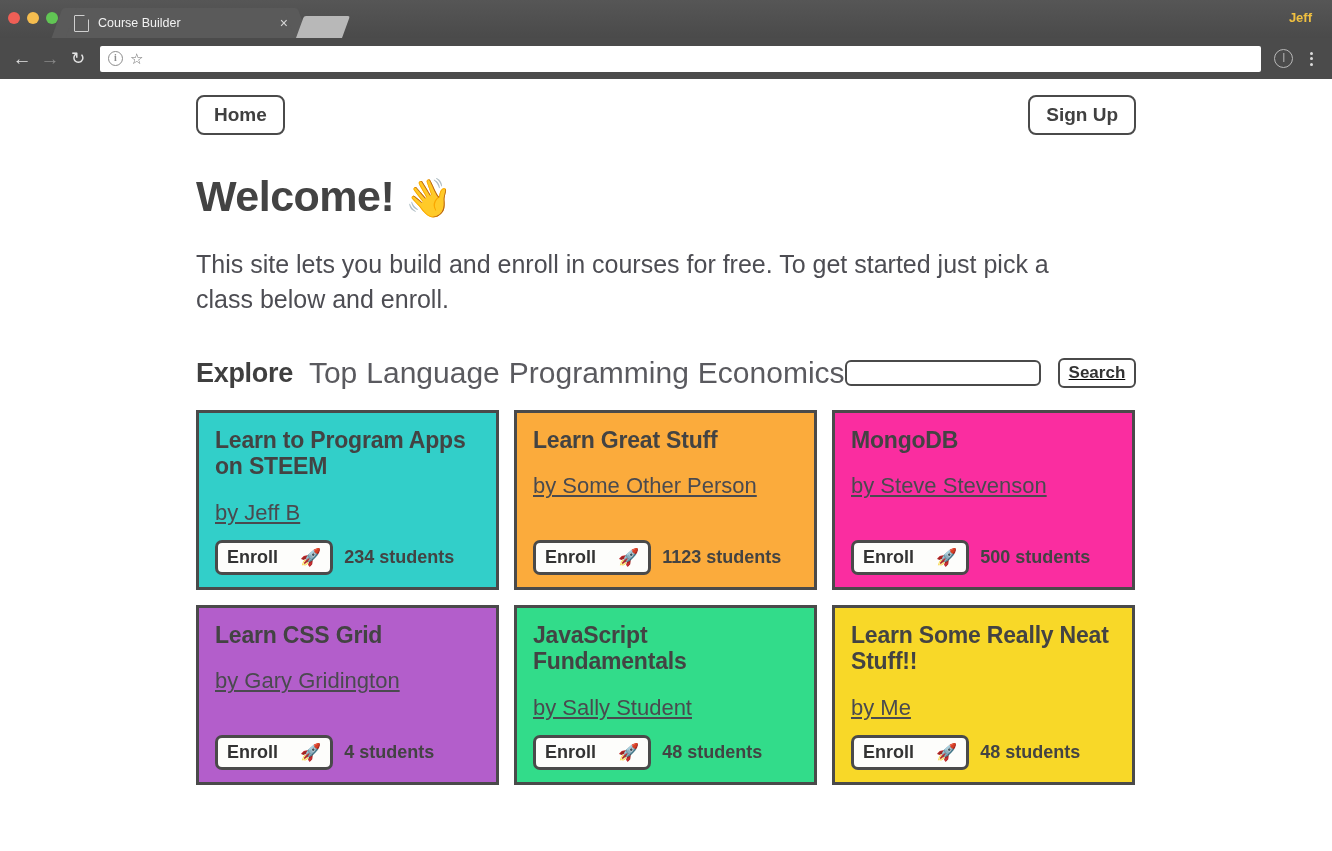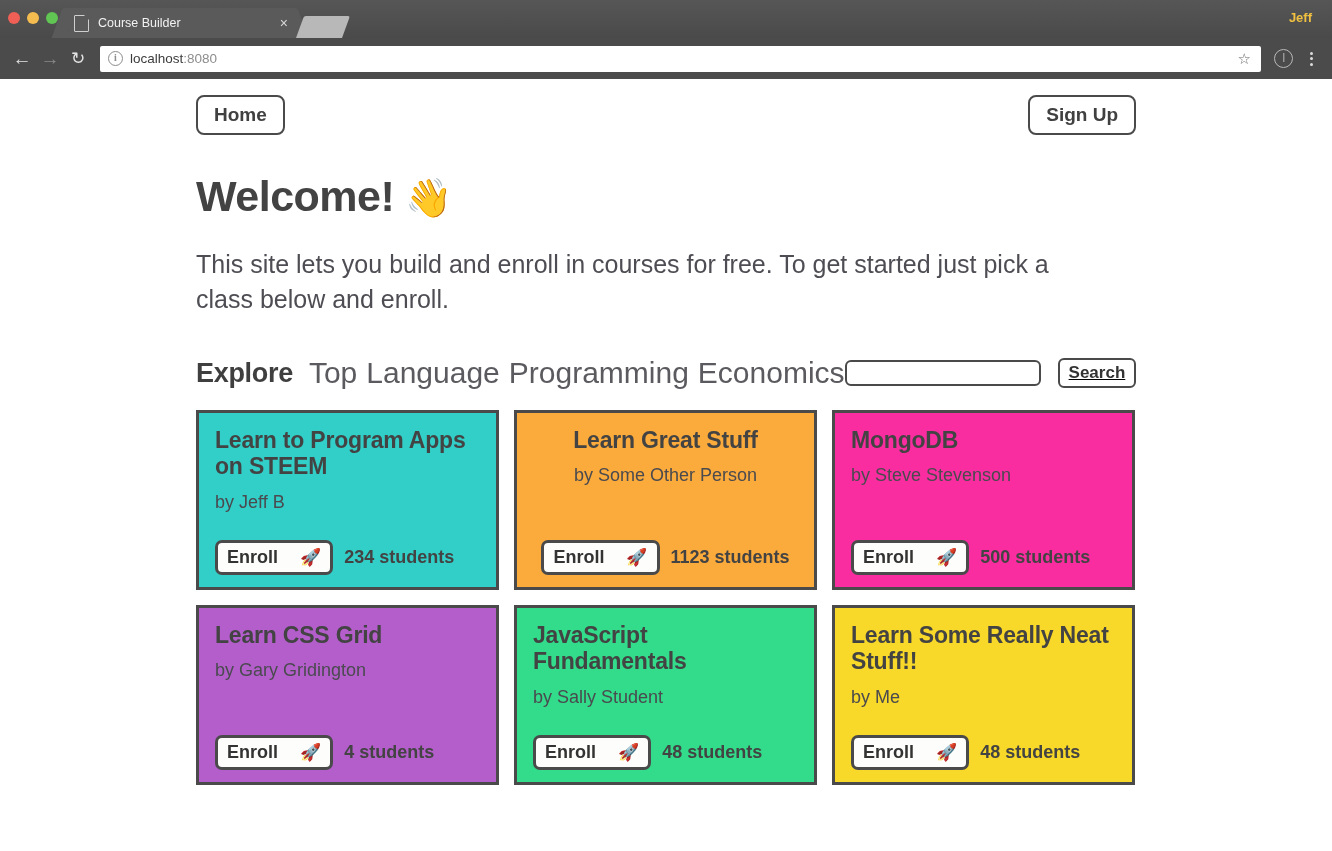--- a/index.html
+++ b/index.html
@@ -327,23 +327,24 @@
     cursor: pointer;
   }
   .card-title {
     font-size: 23px;
     font-weight: bold;
     color: #434343;
     line-height: 1.15;
     letter-spacing: -0.2px;
   }
   .card-author {
-    font-size: 18px;
+    font-size: 22px;
     color: #4a4a4f;
-    margin-top: 12px;
+    margin-top: 20px;
+    text-decoration: underline;
   }
   .card-footer {
     margin-top: auto;
     display: flex;
     align-items: center;
     gap: 11px;
   }
   .enroll-btn {
     border: 3px solid #4a4a4a;
     border-radius: 7px;
@@ -386,21 +387,20 @@
     </div>
     <div class="profile-name">Jeff</div>
   </div>
 
   <div class="toolbar">
     <div class="nav-btn">←</div>
     <div class="nav-btn disabled">→</div>
     <div class="nav-btn reload">↻</div>
     <div class="omnibox">
       <span class="info-circle">i</span>
-      <span class="url"><span class="host">localhost</span><span class="port">:8080</span></span>
       <span class="star-icon">☆</span>
     </div>
     <div class="tb-right">
       <div class="acct-icon"></div>
       <div class="kebab">
         <span></span>
           <span></span>
           <span></span>
       </div>
     </div>
@@ -443,21 +443,21 @@
         <div class="card-author">by Jeff B</div>
         <div class="card-footer">
           <button class="enroll-btn">
             <span>Enroll</span>
             <span class="rocket">🚀</span>
           </button>
           <span class="students">234 students</span>
         </div>
       </div>
 
-      <div class="card" style="background: rgb(251, 171, 60); align-items: center;">
+      <div class="card" style="background: rgb(251, 171, 60);">
         <div class="card-title">Learn Great Stuff</div>
         <div class="card-author">by Some Other Person</div>
         <div class="card-footer">
           <button class="enroll-btn">
             <span>Enroll</span>
             <span class="rocket">🚀</span>
           </button>
           <span class="students">1123 students</span>
         </div>
       </div>

